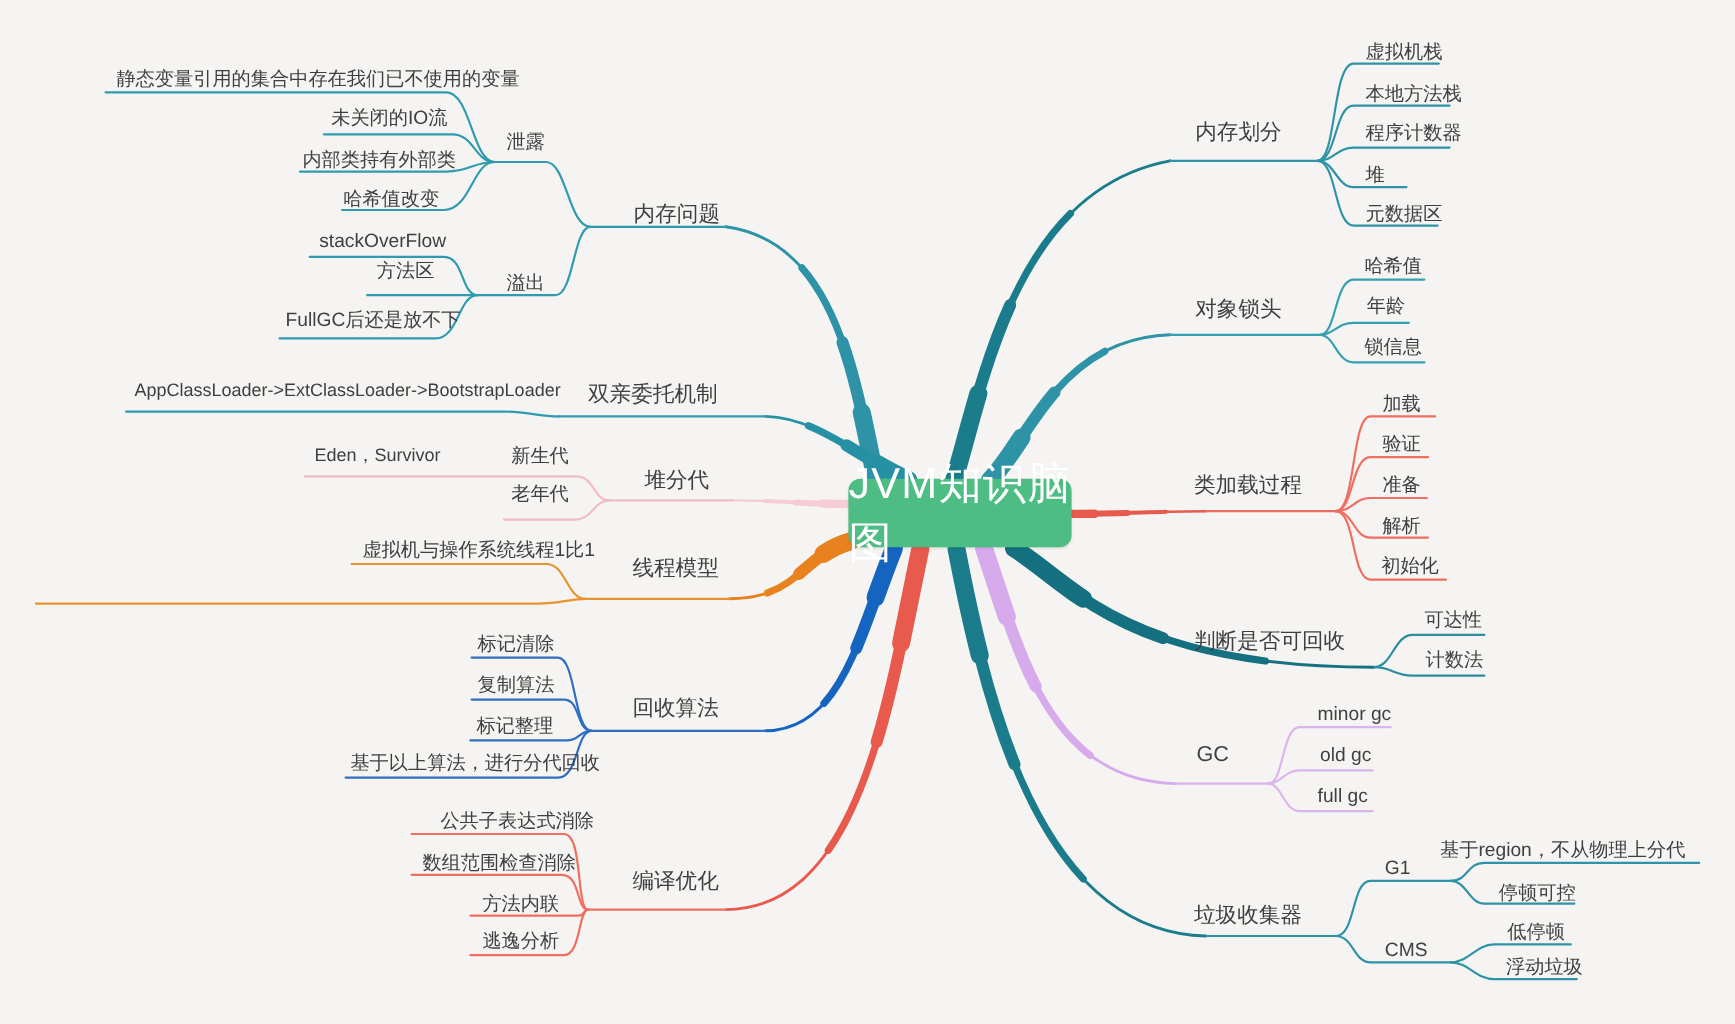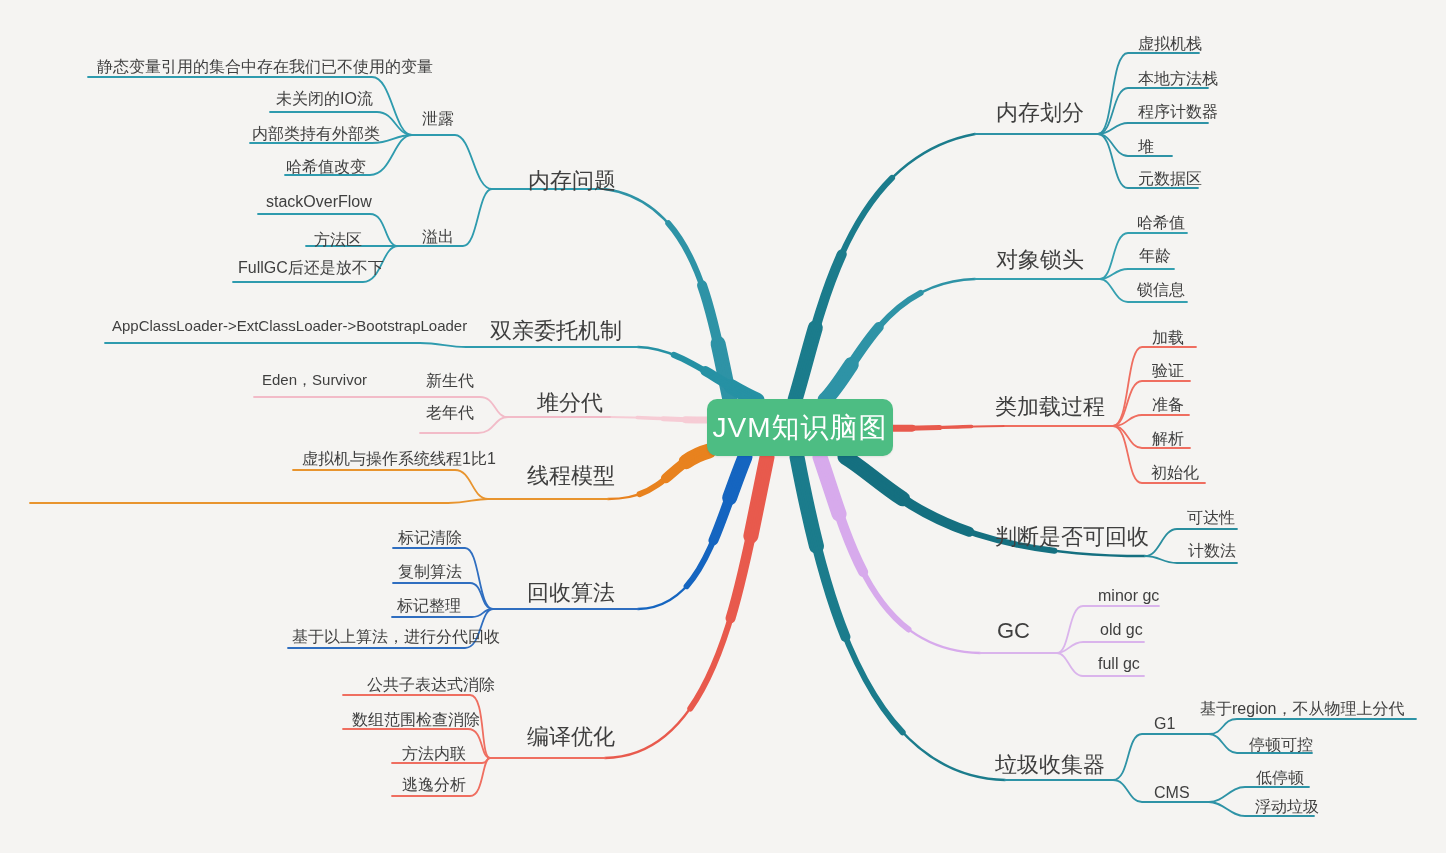--- a/index.html
+++ b/index.html
@@ -15,26 +15,26 @@
   .t2{stroke-width:10;stroke-dasharray:.45 1;}
   .t3{stroke-width:6;stroke-dasharray:.72 1;}
   .t4{stroke-width:2.4;}
   .small .t1{stroke-width:7;}
   .small .t2{stroke-width:5;}
   .small .t3{stroke-width:3.4;}
   .small .t4{stroke-width:2;}
   .lines path{fill:none;stroke-width:1.8;stroke-linecap:round;}
   .lbl{position:absolute;white-space:nowrap;font-size:16px;line-height:1.15;}
   .lbl-md{position:absolute;white-space:nowrap;font-size:15px;line-height:1.15;}
-  .lbl-lg{position:absolute;white-space:nowrap;font-size:22px;line-height:1.15;}
+  .lbl-lg{position:absolute;white-space:nowrap;font-size:18px;line-height:1.15;}
   #center-node{
     position:absolute;left:707px;top:399px;width:186px;height:57px;
     background:#4dbd83;border-radius:10px;
     display:flex;align-items:center;justify-content:center;
-    color:#ffffff;font-size:28px;letter-spacing:1px;
+    color:#ffffff;font-size:36px;letter-spacing:1px;
     box-shadow:0 1px 2px rgba(0,0,0,.08);
   }
 </style>
 </head>
 <body>
 
 <div id="stage">
 
   <svg id="mindmap-svg" width="1446" height="853" viewBox="0 0 1446 853">
     <defs>
@@ -213,21 +213,21 @@
   </div>
 
   <div class="lbl-lg" style="left:528px;top:168px">内存问题</div>
   <div class="lbl" style="left:422px;top:110px">泄露</div>
   <div class="lbl" style="left:97px;top:58px">静态变量引用的集合中存在我们已不使用的变量</div>
   <div class="lbl" style="left:276px;top:90px">未关闭的IO流</div>
   <div class="lbl" style="left:252px;top:125px">内部类持有外部类</div>
   <div class="lbl" style="left:286px;top:158px">哈希值改变</div>
   <div class="lbl" style="left:422px;top:228px">溢出</div>
   <div class="lbl" style="left:266px;top:193px">stackOverFlow</div>
-  <div class="lbl" style="left:314px;top:231px">方法区</div>
+  <div class="lbl" style="left:314px;top:218px">方法区</div>
   <div class="lbl" style="left:238px;top:259px">FullGC后还是放不下</div>
 
   <div class="lbl-lg" style="left:490px;top:318px">双亲委托机制</div>
   <div class="lbl-md" style="left:112px;top:317px">AppClassLoader-&gt;ExtClassLoader-&gt;BootstrapLoader</div>
 
   <div class="lbl-lg" style="left:537px;top:390px">堆分代</div>
   <div class="lbl" style="left:426px;top:372px">新生代</div>
   <div class="lbl-md" style="left:262px;top:371px">Eden，Survivor</div>
   <div class="lbl" style="left:426px;top:404px">老年代</div>
 

